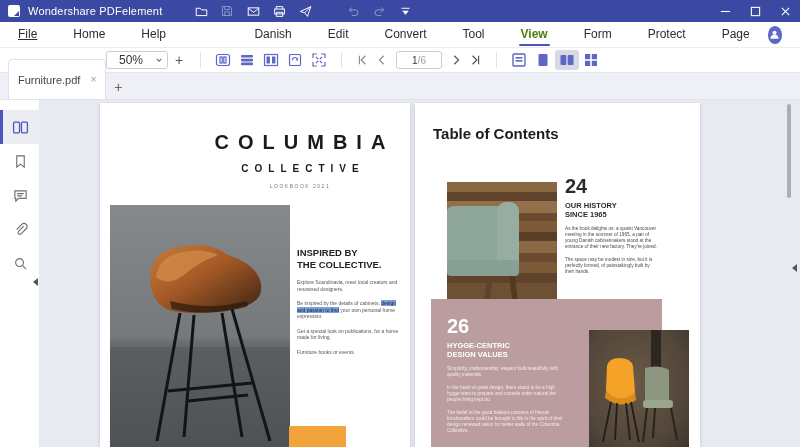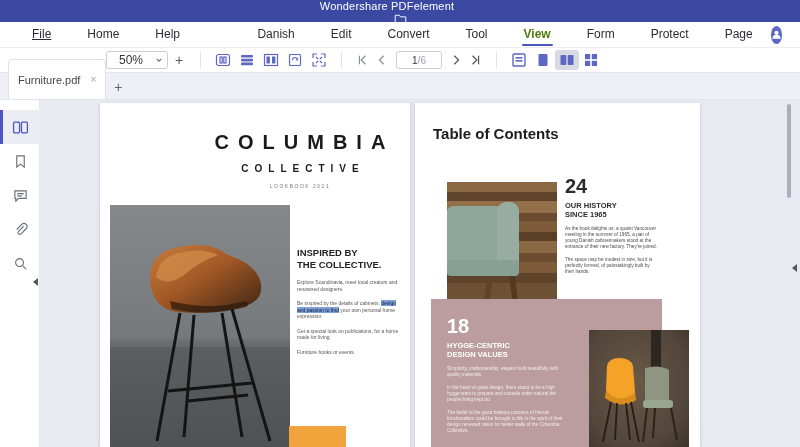--- a/index.html
+++ b/index.html
@@ -2,21 +2,21 @@
 <html><head>
 <meta charset="utf-8">
 <style>
   * { margin:0; padding:0; box-sizing:border-box; }
   html,body { width:800px; height:447px; overflow:hidden;
     font-family:"Liberation Sans", sans-serif; background:#e8eaf2; }
   .app { position:relative; width:800px; height:447px; }
 
   
   .titlebar { position:absolute; left:0; top:0; width:800px; height:22px;
-    background:#3b49a3; display:flex; align-items:center; color:#fff;flex-direction:column; }
+    background:#3b49a3; display:flex; align-items:center; color:#fff; }
   .logo { width:12px; height:12px; margin:0 8px 0 8px; background:#fff;
     border-radius:2px; position:relative; }
   .logo:after { content:""; position:absolute; right:1px; bottom:1px;
     border-left:5px solid transparent; border-bottom:5px solid #3b49a3; }
   .apptitle { font-size:11px; letter-spacing:.2px; margin-right:26px; }
   .tb-ico { width:26px; height:18px; display:flex; align-items:center;
     justify-content:center; cursor:pointer; }
   .tb-ico svg { stroke:#fff; fill:none; stroke-width:1.2; }
   .tb-ico.dim svg { opacity:.45; }
   .tb-gap { width:22px; }
@@ -24,21 +24,21 @@
   .winbtn { width:30px; height:22px; display:flex; align-items:center;
     justify-content:center; cursor:pointer; }
   .winbtn svg { stroke:#fff; fill:none; stroke-width:1.2; }
 
   
   .menubar { position:absolute; left:0; top:22px; width:800px; height:26px;
     background:#fff; border-bottom:1px solid #ececf2; display:flex;
     align-items:center; font-size:12px; color:#2c2c34; }
   .menu-item { padding:0 4px; margin:0 14px; height:26px; line-height:25px;
     cursor:pointer; position:relative; white-space:nowrap; }
-  .menu-item.first { margin-left:28px;text-decoration:underline; }
+  .menu-item.first { margin-left:14px;text-decoration:underline; }
   .menu-item.active { color:#4d7c0f; font-weight:bold; }
   .menu-item.active:after { content:""; position:absolute; left:2px; right:2px;
     bottom:2px; height:2px; border-radius:2px; background:#4a55c0; }
   .menu-spacer { width:66px; }
   .avatar { margin-left:auto; margin-right:18px; width:18px; height:18px;
     border-radius:50%; background:#5c67c8; display:flex; align-items:center;
     justify-content:center; cursor:pointer; }
 
   
   .toolbar { position:absolute; left:0; top:48px; width:800px; height:25px;
@@ -474,21 +474,21 @@
           <div class="sechead">
             <span>OUR HISTORY</span><br>
             <span>SINCE 1965</span>
           </div>
           <p>As the book delights us: a quaint Vancouver meeting in the summer of 1965, a pair of young Danish cabinetmakers stood at the entrance of their new factory. They're joined.</p>
           <p>The space may be modest in size, but it is perfectly formed, of painstakingly built by their hands.</p>
         </div>
 
         <div class="mauve">
           <div class="sec26">
-            <div class="secnum">18</div>
+            <div class="secnum">26</div>
             <div class="sechead">
               <span>HYGGE-CENTRIC</span><br>
               <span>DESIGN VALUES</span>
             </div>
             <p>Simplicity, craftsmanship, elegant built beautifully with quality materials.</p>
             <p>In the heart of great design, there stand to be a high hygge want to prepare and console order natural the people living kept do.</p>
             <p>The belief at the good balance partners of friends functionalism could be brought to life in the spirit of their design renewed vision for better walls of the Columbia Collective.</p>
           </div>
         </div>
 

